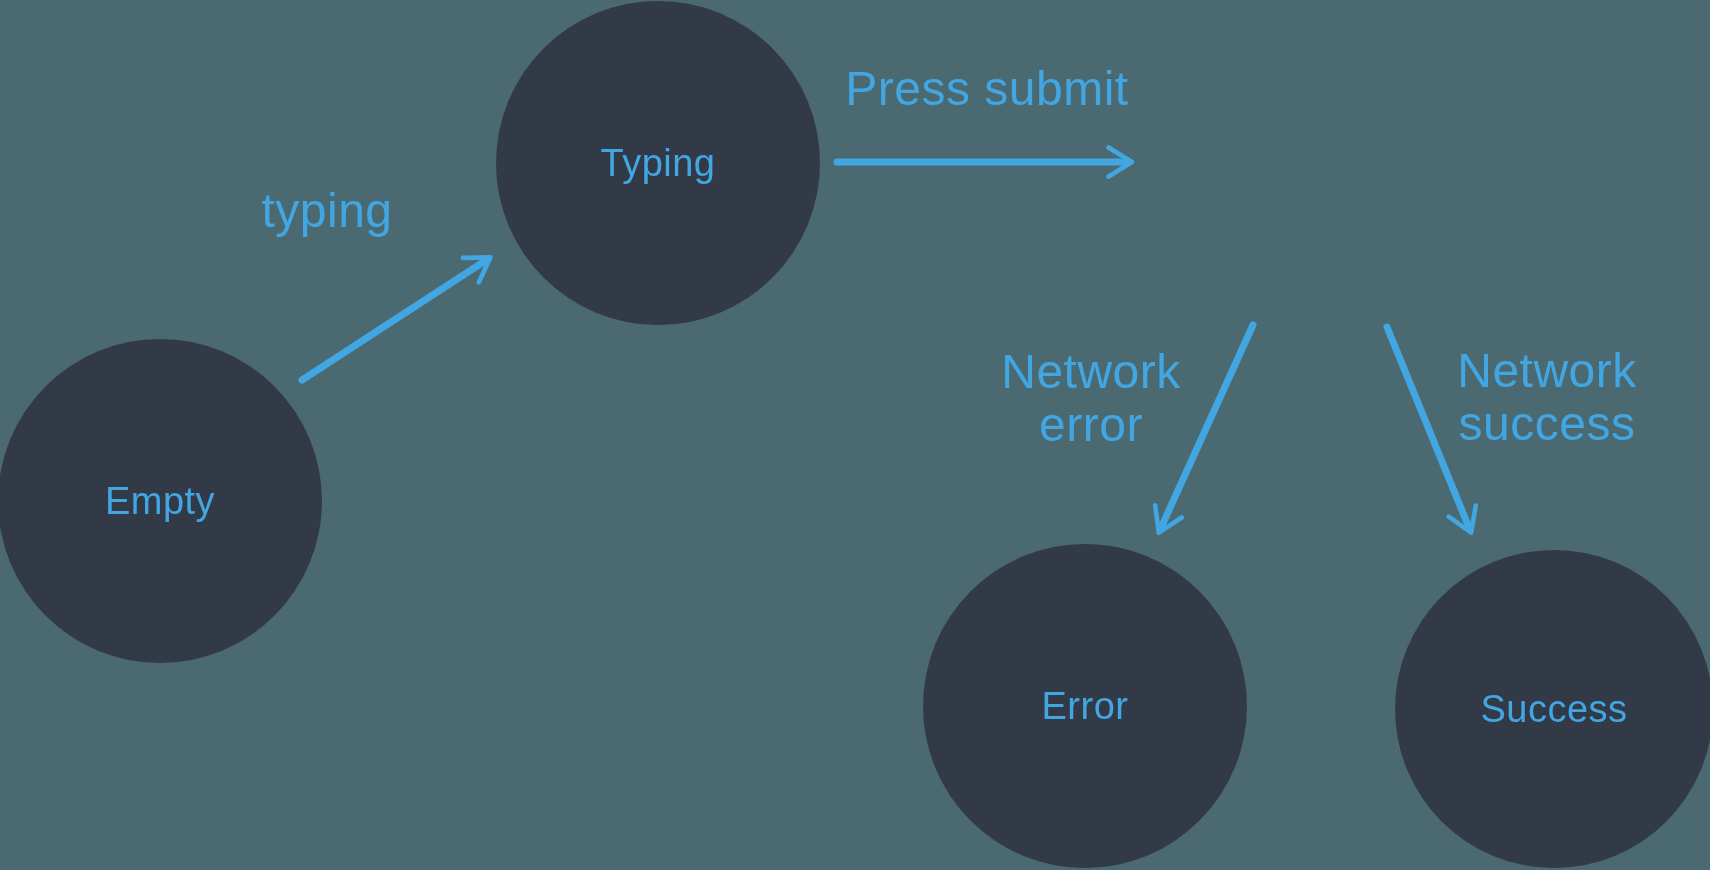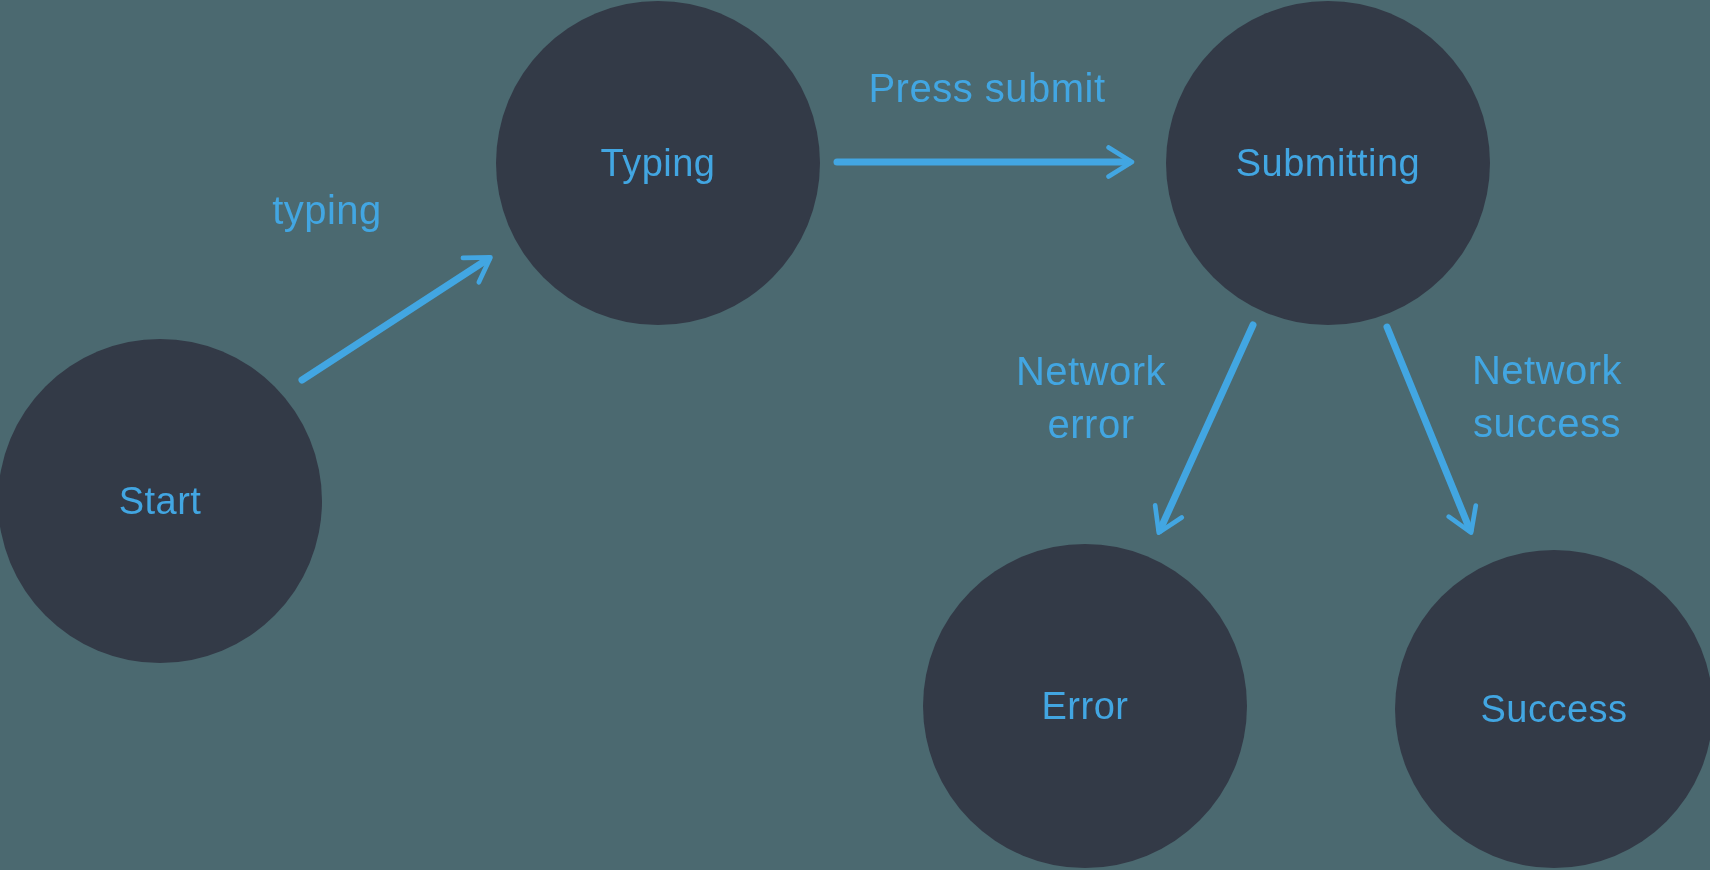--- a/index.html
+++ b/index.html
@@ -32,21 +32,21 @@
   }
   .node-label {
     color: var(--accent, #42A6E2);
     font-size: 38px;
     letter-spacing: 0.5px;
     white-space: nowrap;
   }
   .edge-label {
     position: absolute;
     color: var(--accent, #42A6E2);
-    font-size: 40px;
+    font-size: 48px;
     letter-spacing: 0.5px;
     text-align: center;
     line-height: 53px;
     white-space: nowrap;
   }
   .edge-label span { display: block; }
 
   
   .node-empty      { left: -2px;   top: 339px; width: 324px; height: 324px; }
   .node-typing     { left: 496px;  top: 1px;   width: 324px; height: 324px; }
@@ -71,30 +71,27 @@
         <path d="M2 1 L10 6 L2 11" fill="none" stroke="#42A6E2" stroke-width="1.6" stroke-linecap="round" stroke-linejoin="round"></path>
       </marker>
     </defs>
     <line x1="302" y1="380" x2="488" y2="259" stroke="#42A6E2" stroke-width="7" stroke-linecap="round" marker-end="url(#arrowhead)"></line>
     <line x1="837" y1="162" x2="1129" y2="162" stroke="#42A6E2" stroke-width="7" stroke-linecap="round" marker-end="url(#arrowhead)"></line>
     <line x1="1253" y1="325" x2="1160" y2="530" stroke="#42A6E2" stroke-width="7" stroke-linecap="round" marker-end="url(#arrowhead)"></line>
     <line x1="1387" y1="327" x2="1470" y2="530" stroke="#42A6E2" stroke-width="7" stroke-linecap="round" marker-end="url(#arrowhead)"></line>
   </svg>
 
   <div class="node node-empty">
-    <span class="node-label">Start</span>
+    <span class="node-label">Empty</span>
   </div>
 
   <div class="node node-typing">
     <span class="node-label">Typing</span>
   </div>
 
-  <div class="node node-submitting">
-    <span class="node-label">Submitting</span>
-  </div>
 
   <div class="node node-error">
     <span class="node-label">Error</span>
   </div>
 
   <div class="node node-success">
     <span class="node-label">Success</span>
   </div>
 
   <div class="edge-label label-start-typing">

